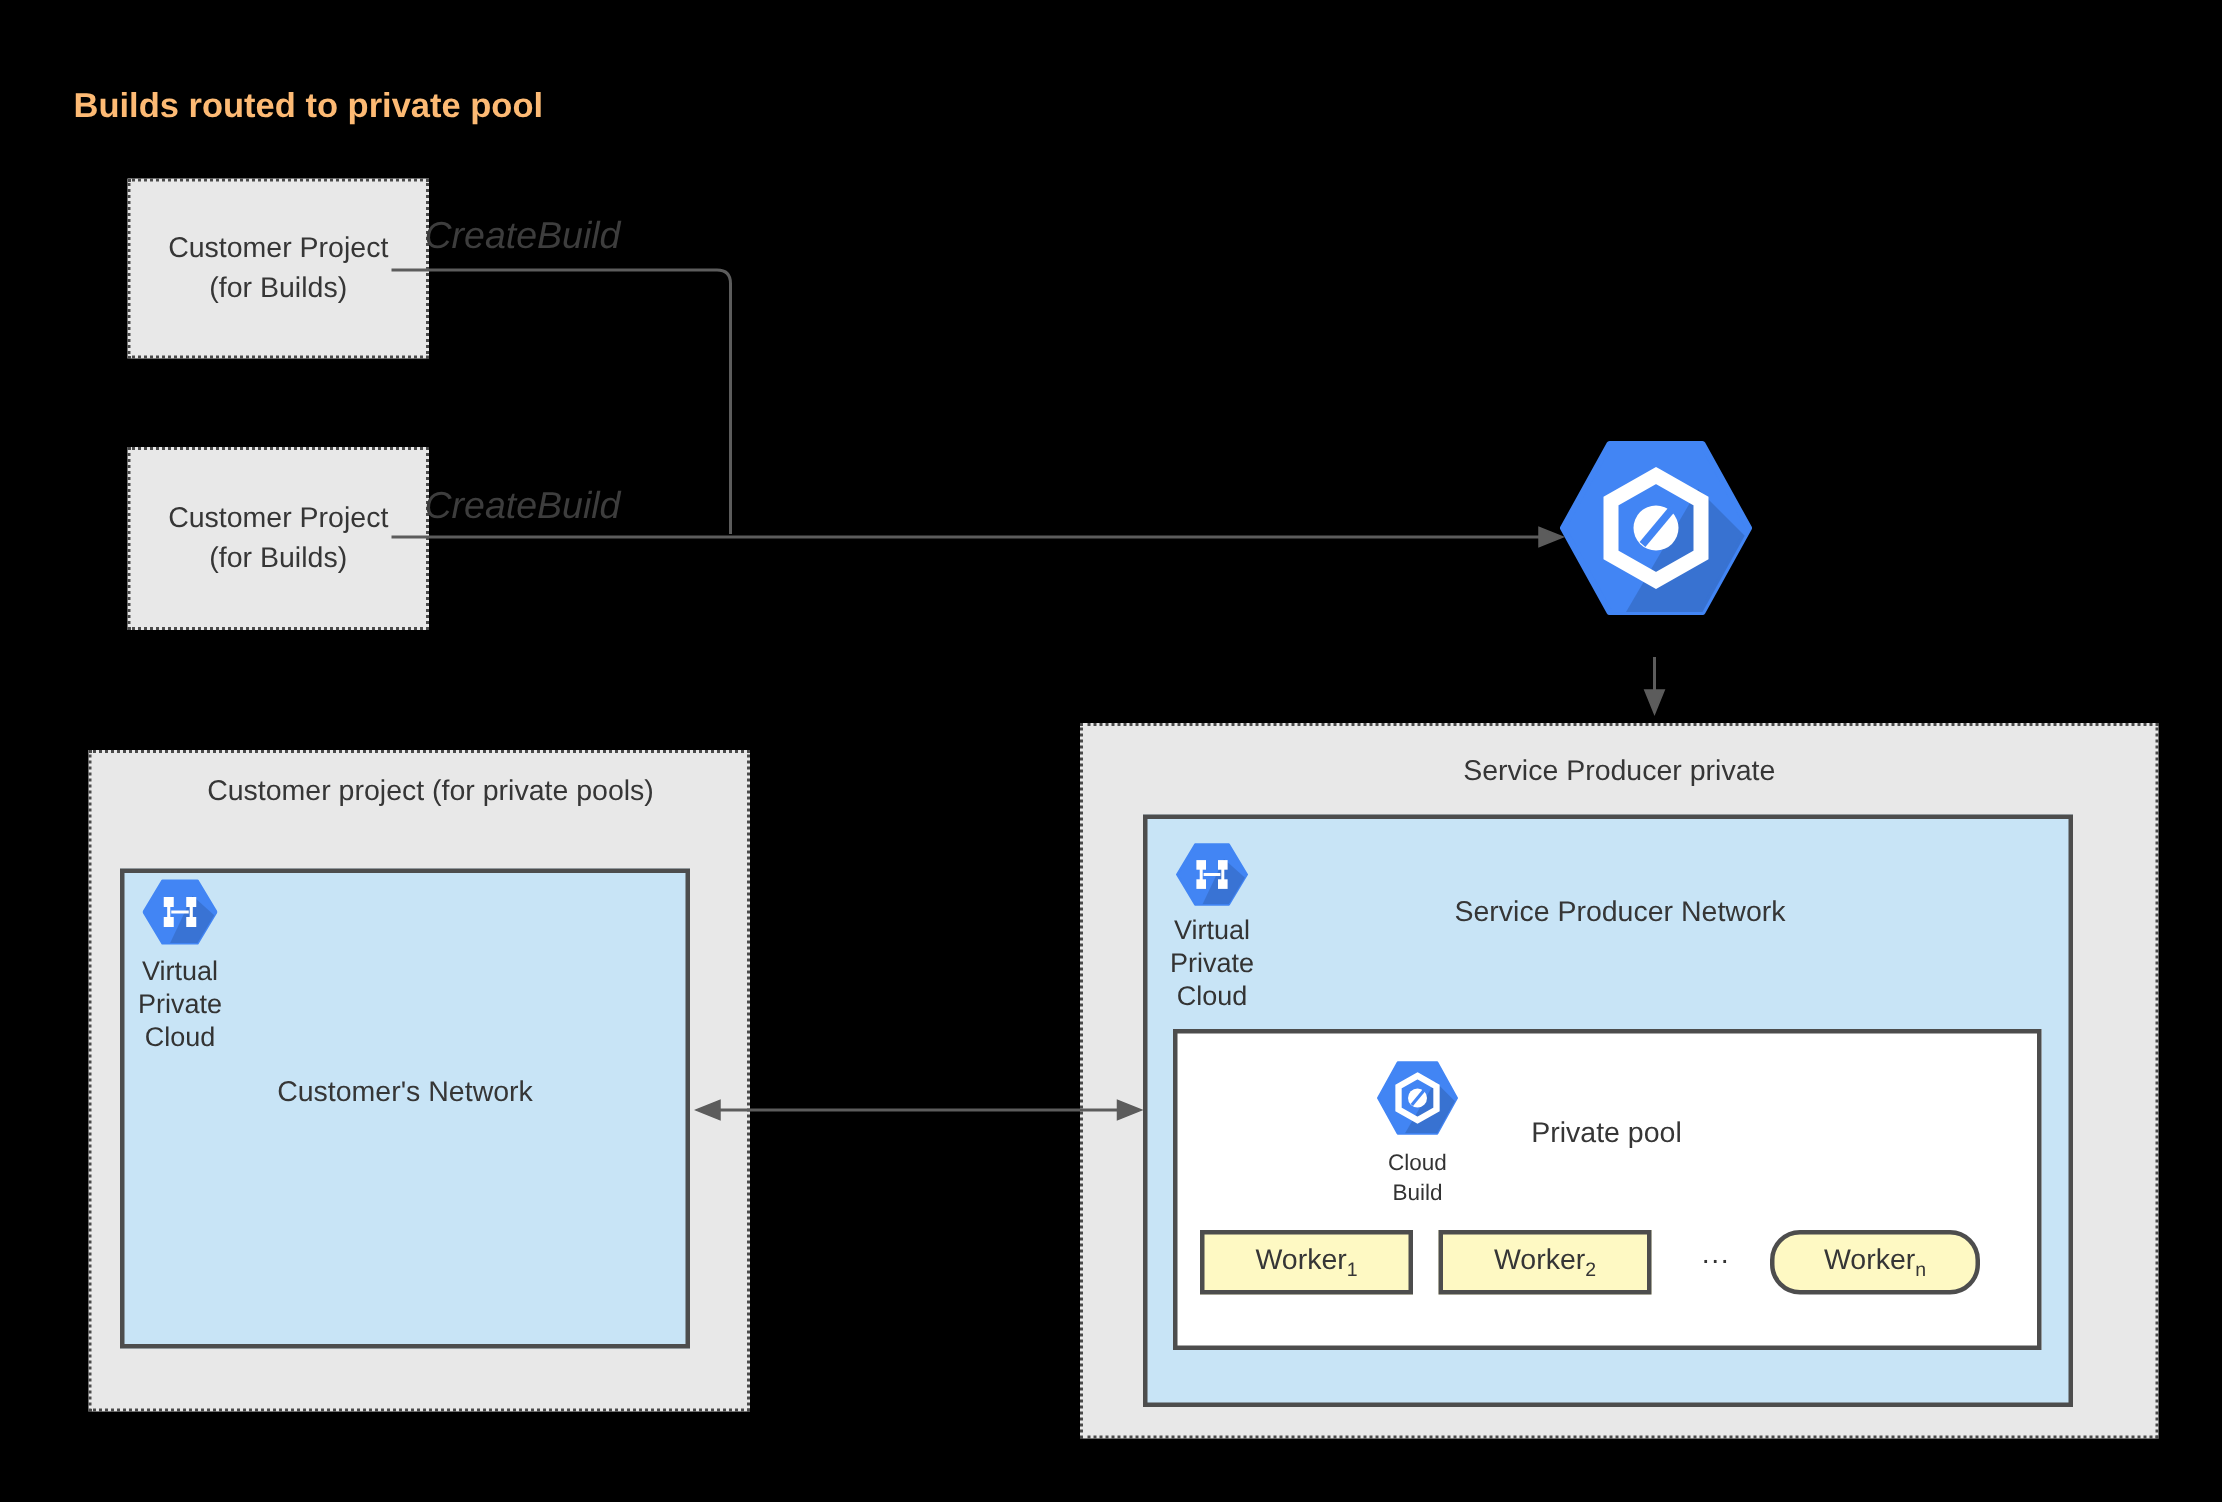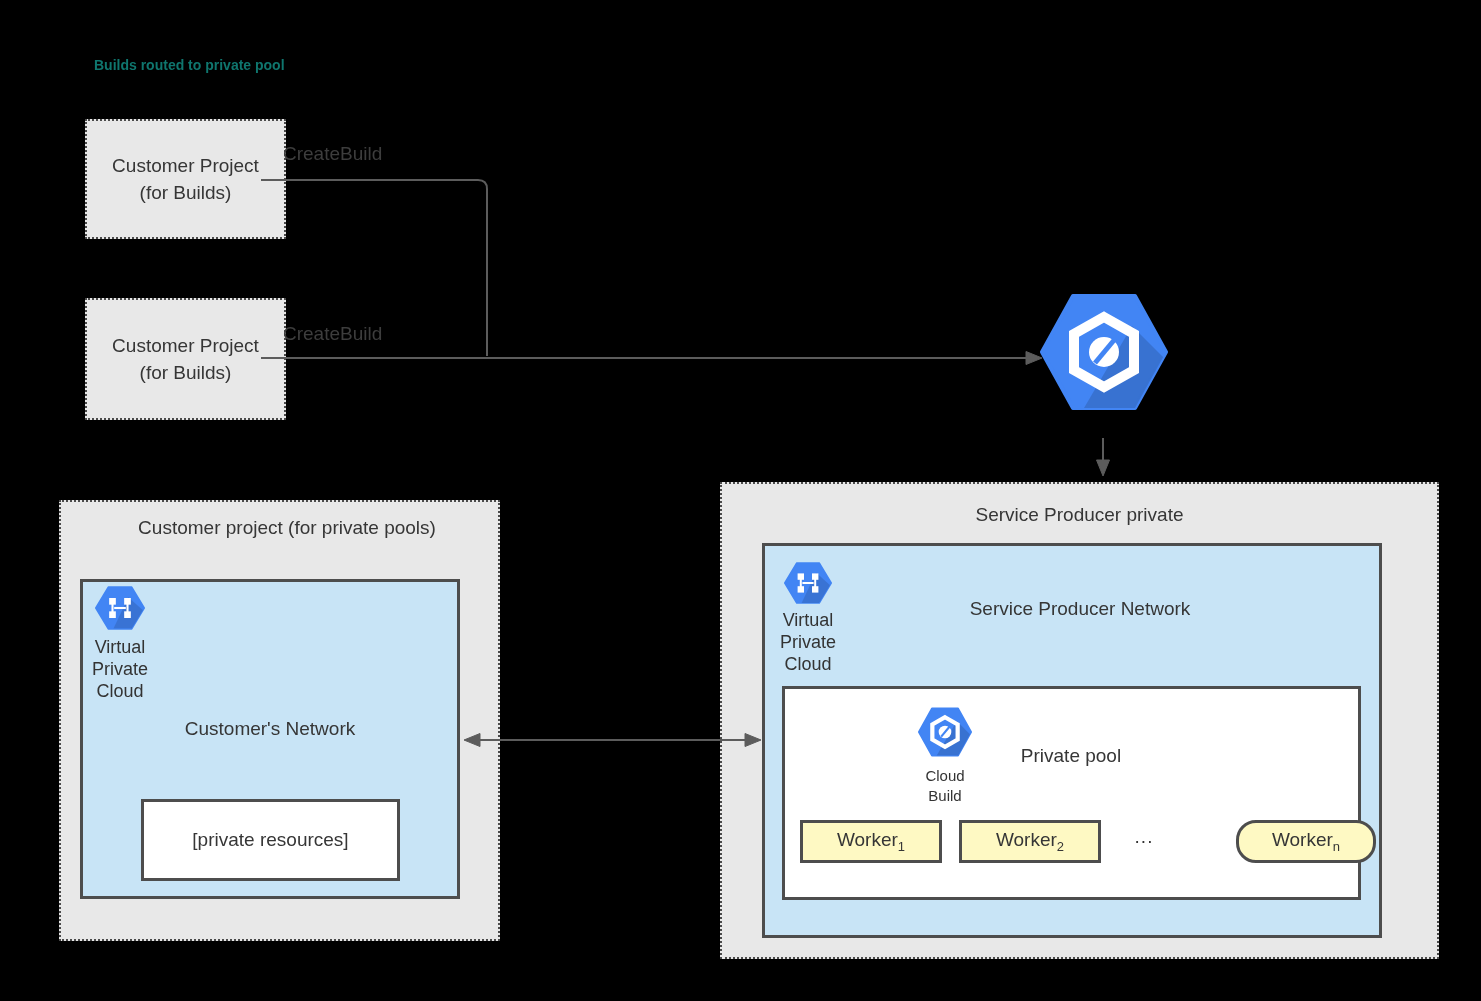--- a/index.html
+++ b/index.html
@@ -10,29 +10,29 @@
     --line-gray:#5c5c5c;
     --text-dark:#363636;
     --label-gray:#3d3d3d;
   }
   html,body{margin:0;padding:0;background:#000;}
   .canvas{
     position:relative;width:1481px;height:1001px;background:#000;
     font-family:"Liberation Sans",sans-serif;overflow:hidden;
   }
   .abs{position:absolute;box-sizing:border-box;}
-  .diagram-title{left:49px;top:57px;font-size:14px;font-weight:bold;color:#0f766e;margin-left:45px;}
+  .diagram-title{left:49px;top:57px;font-size:23px;font-weight:bold;color:#fdba74;}
   .build-box{
     background:var(--project-fill);border:2px dotted #4a4a4a;
     display:flex;flex-direction:column;justify-content:center;align-items:center;
     font-size:19px;color:var(--text-dark);line-height:27px;text-align:center;margin-left:26px;
   }
   .box-a{left:59px;top:119px;width:201px;height:120px;}
   .box-b{left:59px;top:298px;width:201px;height:122px;}
-  .cb-label{font-size:19px;color:var(--label-gray);}
+  .cb-label{font-size:25px;color:var(--label-gray);font-style:italic;}
   .cb-label-1{left:283px;top:143px;}
   .cb-label-2{left:283px;top:323px;}
   .project-box{background:var(--project-fill);border:2px dotted #4a4a4a;}
   .cust-project{left:59px;top:500px;width:441px;height:441px;}
   .prod-project{left:720px;top:482px;width:719px;height:477px;}
   .project-title{font-size:19px;color:var(--text-dark);text-align:center;}
   .cust-project-title{left:59px;top:517px;width:456px;}
   .prod-project-title{left:720px;top:504px;width:719px;}
   .network-box{background:var(--network-fill);border:3px solid var(--border-dark);}
   .cust-network{left:80px;top:579px;width:380px;height:320px;}
@@ -53,21 +53,21 @@
   .pool-box{left:782px;top:686px;width:579px;height:214px;background:#fff;border:3px solid var(--border-dark);}
   .pool-cb-icon{left:918px;top:707px;width:54px;height:50px;}
   .pool-cb-label{left:895px;top:766px;width:100px;font-size:15px;line-height:20px;color:#333;text-align:center;}
   .pool-label{left:991px;top:745px;width:160px;font-size:19px;color:var(--text-dark);text-align:center;}
   .worker-box{
     background:#fef9c3;border:3px solid var(--border-dark);height:43px;top:820px;
     display:flex;align-items:center;justify-content:center;font-size:19px;color:var(--text-dark);
   }
   .worker-1{left:800px;width:142px;}
   .worker-2{left:959px;width:142px;}
-  .worker-n{left:1236px;width:140px;border-radius:20px;}
+  .worker-n{left:1180px;width:140px;border-radius:20px;}
   .worker-box sub{font-size:13px;}
   .ellipsis{left:1118px;top:826px;width:52px;font-size:19px;color:#333;text-align:center;letter-spacing:1px;}
   .big-cb-icon{left:1040px;top:294px;width:128px;height:118px;}
   .connectors{left:0;top:0;width:1481px;height:1001px;pointer-events:none;z-index:10;}
   .connectors path{stroke:var(--line-gray);stroke-width:2;fill:none;stroke-linejoin:round;}
   .connectors polygon{fill:var(--line-gray);stroke:var(--line-gray);}
 </style>
 </head>
 <body>
 
@@ -138,23 +138,20 @@
         <line x1="23" y1="26" x2="37" y2="26"></line>
       </g>
     </svg>
   </div>
   <div class="abs vpc-label cust-vpc-label">
     <div>Virtual</div>
     <div>Private</div>
     <div>Cloud</div>
   </div>
   <div class="abs network-label cust-network-label">Customer's Network</div>
-  <div class="abs resources-box">
-    <span>[private resources]</span>
-  </div>
 
   <div class="abs project-box prod-project"></div>
   <div class="abs project-title prod-project-title">Service Producer private</div>
 
   <div class="abs network-box prod-network"></div>
   <div class="abs prod-vpc-icon">
     <svg viewBox="0 0 60 52" width="48" height="42">
       <defs>
           <clipPath id="hexclip-vpc2">
             <path d="M16 1 L44 1 L59 26 L44 51 L16 51 L1 26 Z"></path>

